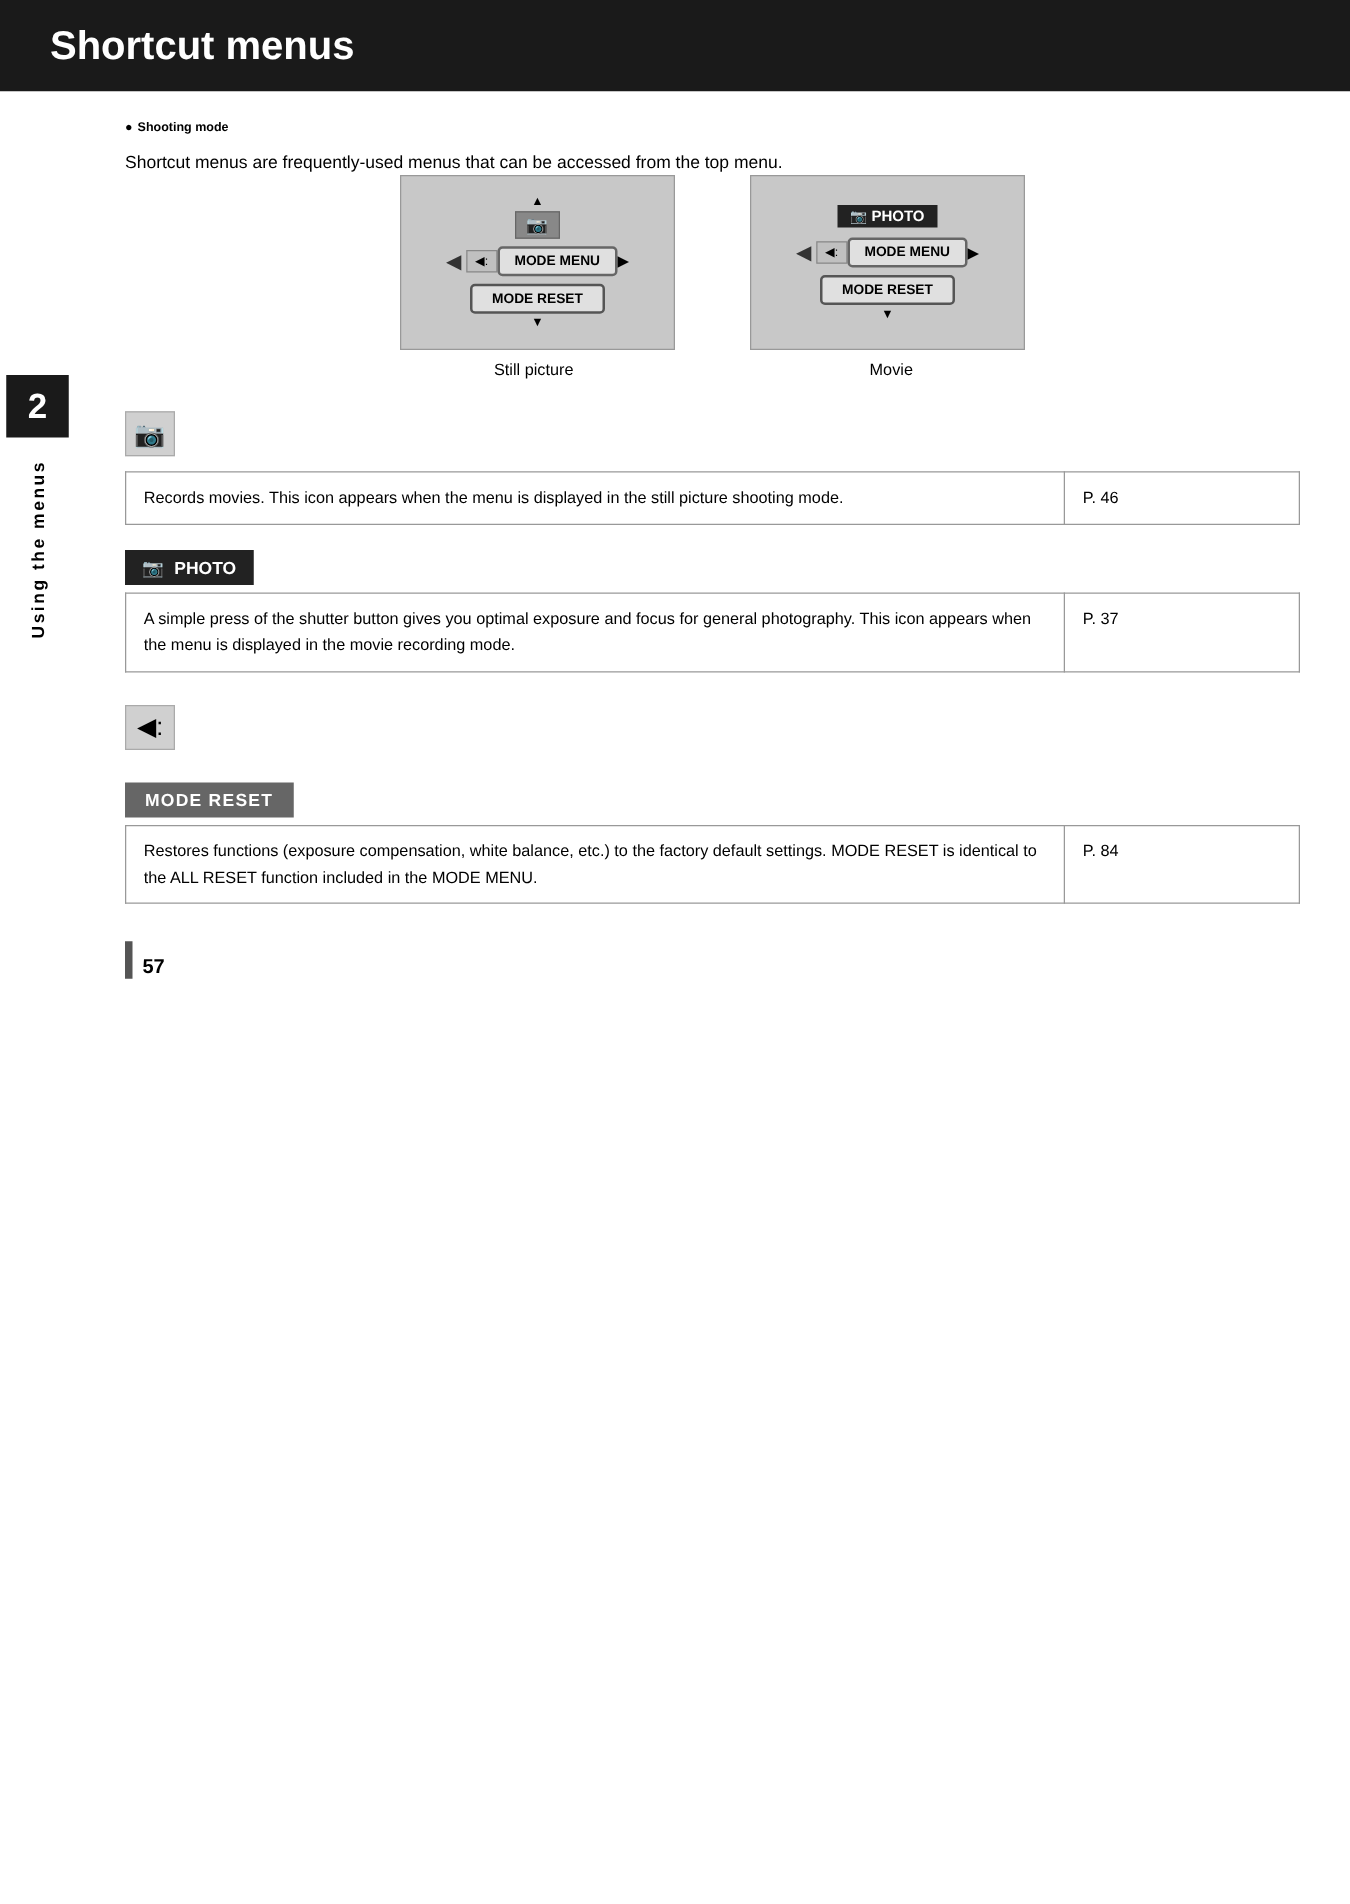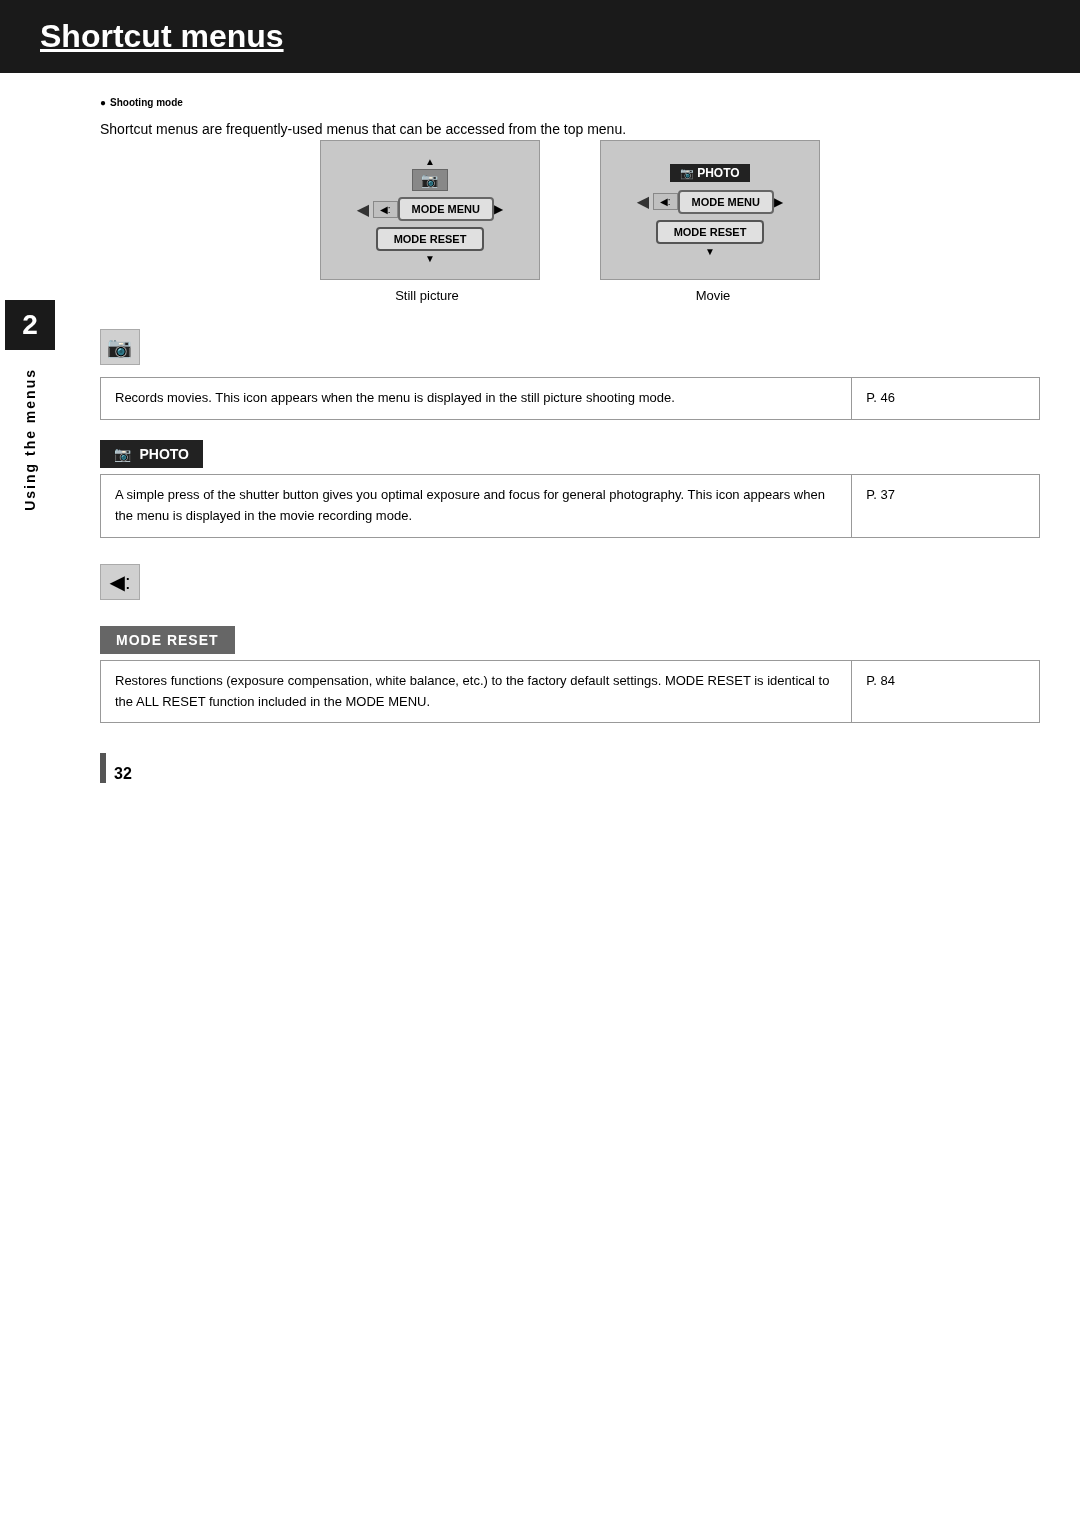--- a/index.html
+++ b/index.html
@@ -16,21 +16,20 @@
     
     .page-header {
       background: #1a1a1a;
       padding: 18px 40px 18px 40px;
       margin-bottom: 0;
     }
     .page-title {
       color: #fff;
       font-size: 32px;
       font-weight: bold;
-      text-decoration: underline;
     }
 
     
     .sidebar {
       position: absolute;
       left: 0;
       top: 300px;
       width: 60px;
       bottom: 80px;
       display: flex;
@@ -412,16 +411,16 @@
           <tr>
         <td class="desc-cell">Restores functions (exposure compensation, white balance, etc.) to the factory default settings. MODE RESET is identical to the ALL RESET function included in the MODE MENU.</td>
         <td class="page-cell">P. 84</td>
       </tr>
     </tbody>
       </table>
   </div>
 
   <div class="page-number-section">
     <div class="page-number-bar"></div>
-    <span class="page-number-text">32</span>
+    <span class="page-number-text">57</span>
   </div>
 
 </div>
 
 </body></html>

